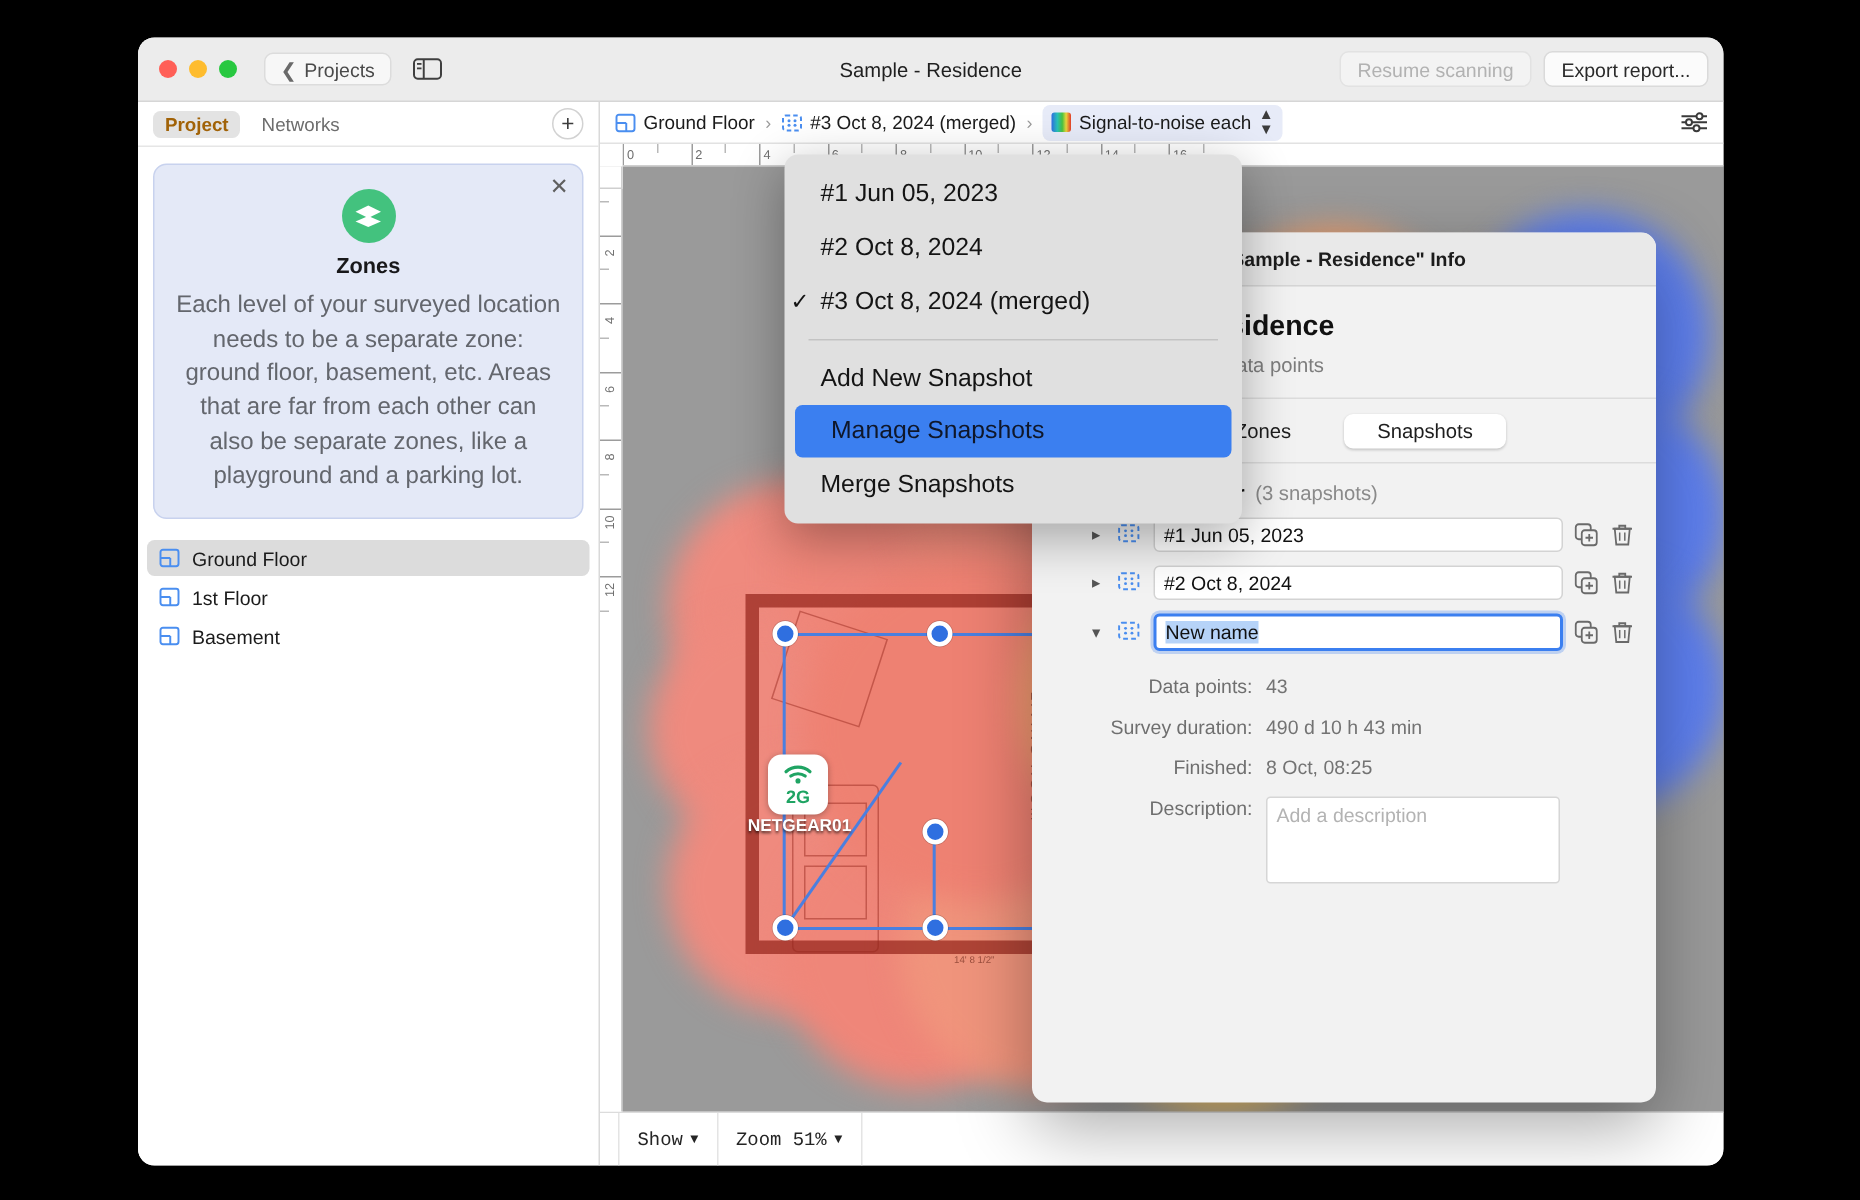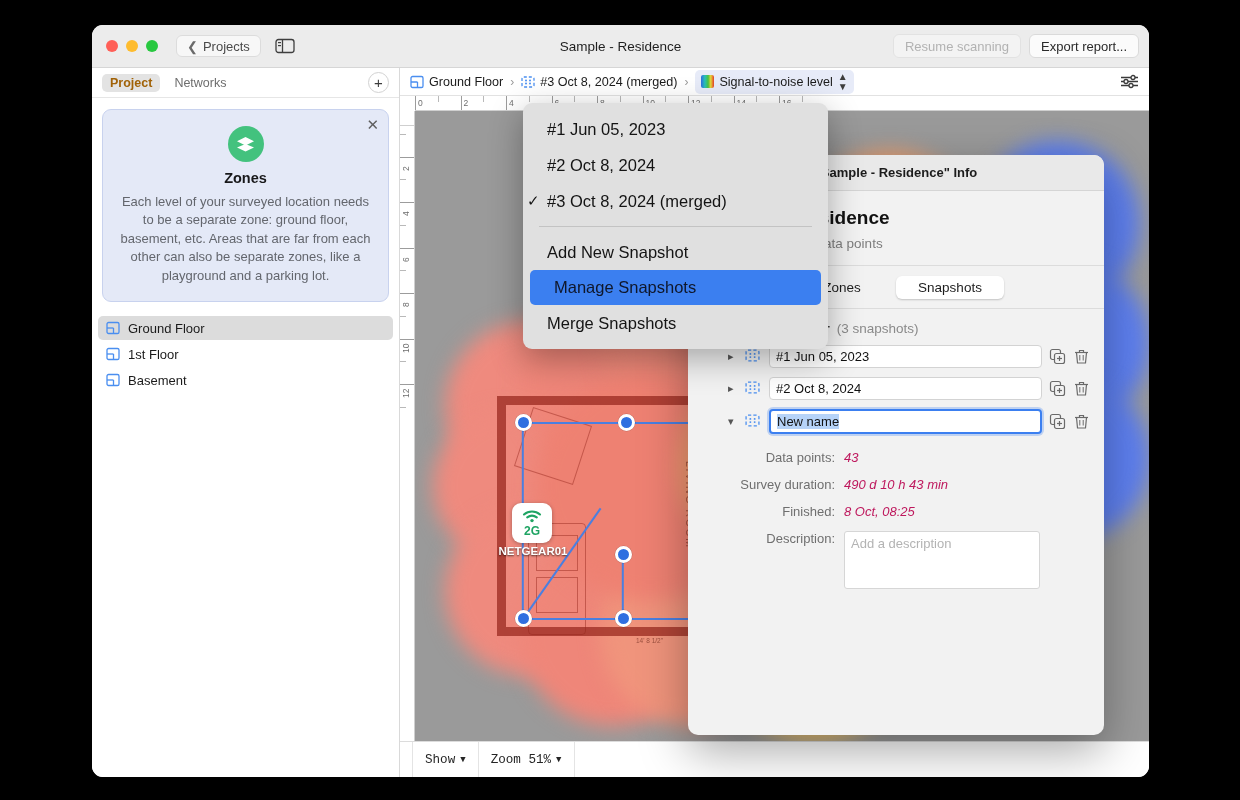--- a/index.html
+++ b/index.html
@@ -84,21 +84,21 @@
   #zones-close {
     position: absolute; right: 9px; top: 7px;
     font-size: 15px; color: #5f5f5f; line-height: 1;
   }
   #zones-icon {
     width: 36px; height: 36px; border-radius: 50%;
     background: #43c27e; margin: 2px auto 8px auto;
     display: flex; align-items: center; justify-content: center;
   }
   #zones-title { font-size: 14.5px; font-weight: bold; color: #18181a; margin-bottom: 7px; }
-  #zones-desc { font-size: 13px; line-height: 1.42; color: #63666d; }
+  #zones-desc { font-size: 16px; line-height: 1.42; color: #63666d; }
   #zone-list { margin-top: 14px; padding: 0 6px; }
   .zone-row {
     height: 24px; display: flex; align-items: center; gap: 8px;
     padding: 0 8px; border-radius: 5px; font-size: 13px; color: #1b1b1b;
     margin-bottom: 2px;
   }
   .zone-row.sel { background: #dcdcdc; }
   .floor-ico { width: 14px; height: 14px; flex: 0 0 14px; }
 
   
@@ -241,21 +241,21 @@
   }
   .snap-row.editing .snap-name {
     border: 2px solid #3b7ff0; box-shadow: 0 0 0 2px rgba(59,127,240,.28);
     height: 25px;
   }
   .snap-row.editing .snap-name span { background: #b6d3f8; }
   .ico-btn { width: 17px; height: 17px; }
   #meta { padding: 16px 22px 0 14px; }
   .mrow { display: flex; align-items: flex-start; margin-bottom: 12px; font-size: 13px; }
   .mlbl { width: 142px; text-align: right; color: #6f6f6f; padding-right: 9px; }
-  .mval { color: #be185d; font-style: italic; }
+  .mval { color: #737373; }
   #desc-box {
     width: 196px; height: 58px; background: #fff; border: 1px solid #d6d6d6;
     border-radius: 3px; font-size: 13px; color: #b3b3b3; padding: 4px 6px;
   }
 </style>
 </head>
 <body>
 
 <div id="app-window">
 
@@ -361,21 +361,21 @@
                 <circle cx="9" cy="5.5" r="1" fill="#4a8ef0"></circle>
               <circle cx="5" cy="8.5" r="1" fill="#4a8ef0"></circle>
                 <circle cx="9" cy="8.5" r="1" fill="#4a8ef0"></circle>
             </svg>
           </span>
           <span>#3 Oct 8, 2024 (merged)</span>
         </div>
         <span class="crumb-sep">›</span>
         <div id="crumb-metric" class="crumb">
           <span class="metric-swatch"></span>
-          <span>Signal-to-noise level</span>
+          <span>Signal-to-noise each</span>
           <span class="updown">▲<br>▼</span>
         </div>
         <div id="crumb-settings">
           <svg width="19" height="15" viewBox="0 0 19 15">
             <line x1="1" y1="3.5" x2="18" y2="3.5" stroke="#3a3a3a" stroke-width="1.3"></line>
             <line x1="1" y1="7.5" x2="18" y2="7.5" stroke="#3a3a3a" stroke-width="1.3"></line>
             <line x1="1" y1="11.5" x2="18" y2="11.5" stroke="#3a3a3a" stroke-width="1.3"></line>
             <circle cx="13" cy="3.5" r="2" fill="#fff" stroke="#3a3a3a" stroke-width="1.3"></circle>
             <circle cx="6" cy="7.5" r="2" fill="#fff" stroke="#3a3a3a" stroke-width="1.3"></circle>
             <circle cx="11" cy="11.5" r="2" fill="#fff" stroke="#3a3a3a" stroke-width="1.3"></circle>

